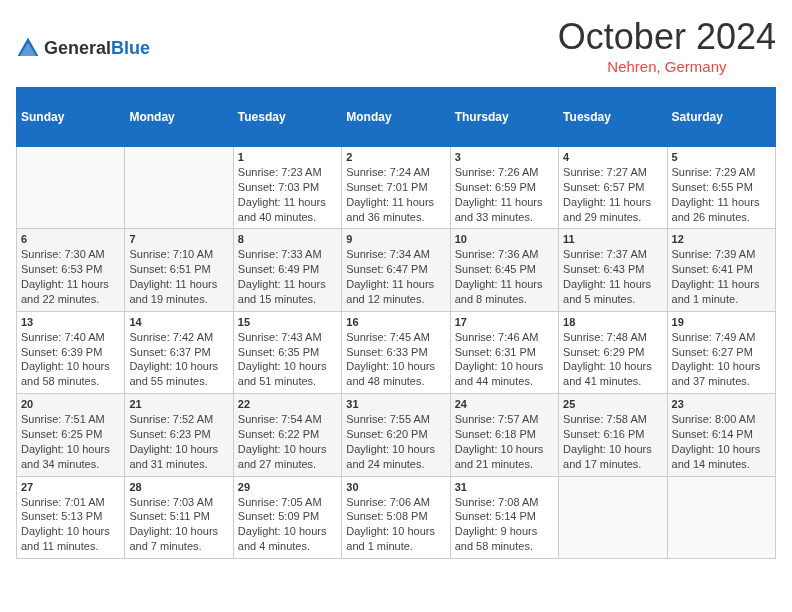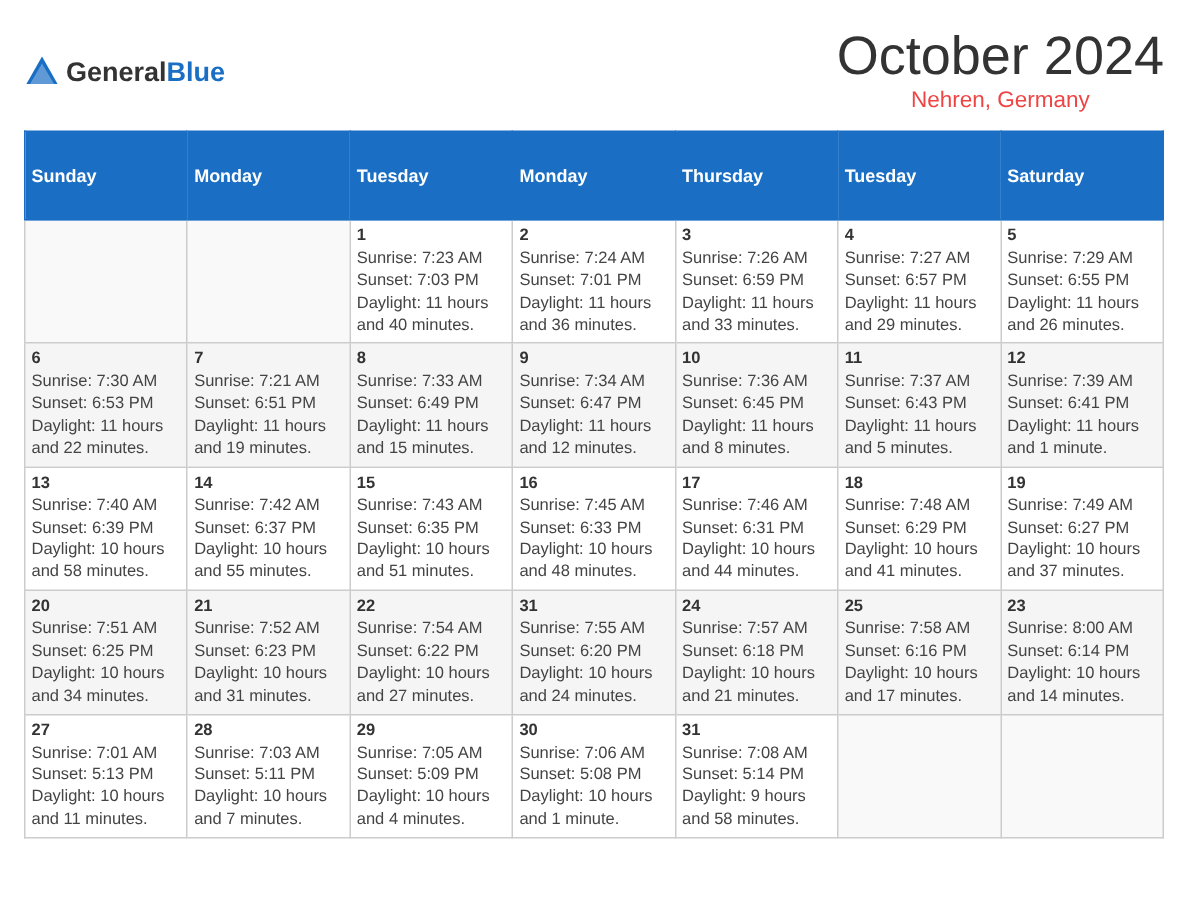--- a/index.html
+++ b/index.html
@@ -160,21 +160,21 @@
       </tr>
       <tr>
         <td>
           <span class="day-num">6</span>
           <div class="day-info">Sunrise: 7:30 AM
 Sunset: 6:53 PM
 Daylight: 11 hours and 22 minutes.</div>
         </td>
         <td>
           <span class="day-num">7</span>
-          <div class="day-info">Sunrise: 7:21 AM
+          <div class="day-info">Sunrise: 7:10 AM
 Sunset: 6:51 PM
 Daylight: 11 hours and 19 minutes.</div>
         </td>
         <td>
           <span class="day-num">8</span>
           <div class="day-info">Sunrise: 7:33 AM
 Sunset: 6:49 PM
 Daylight: 11 hours and 15 minutes.</div>
         </td>
         <td>

